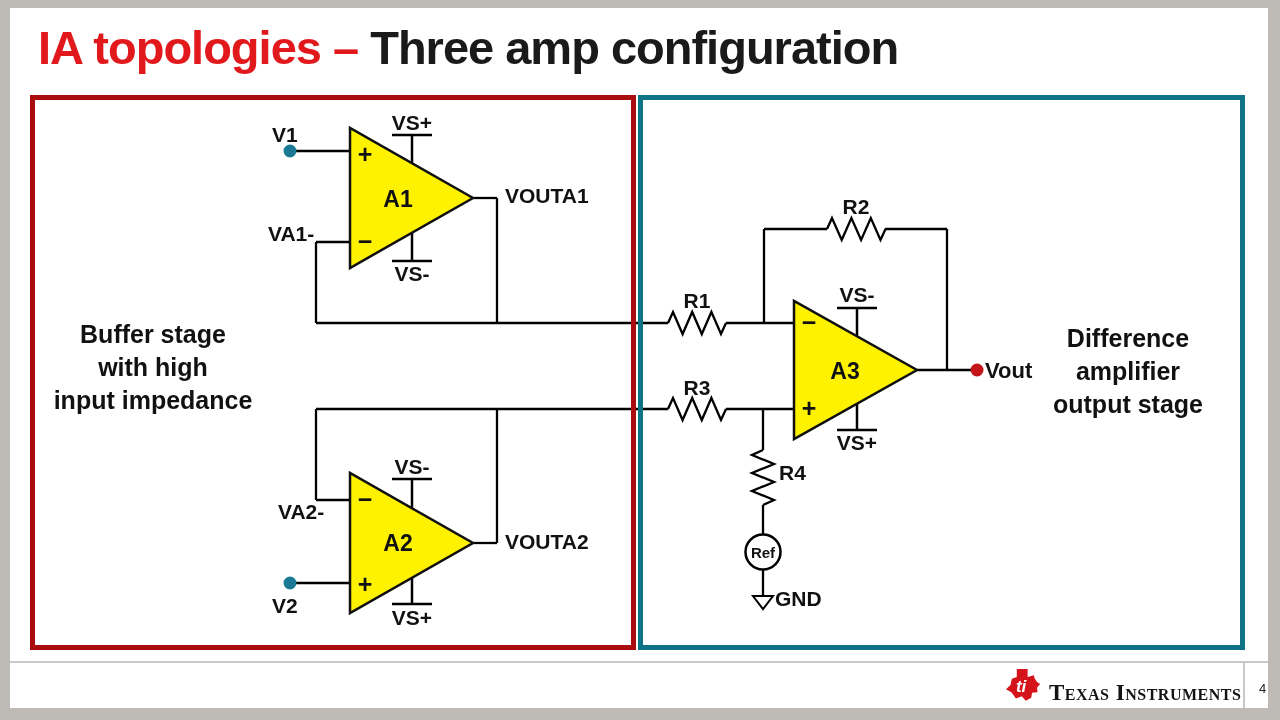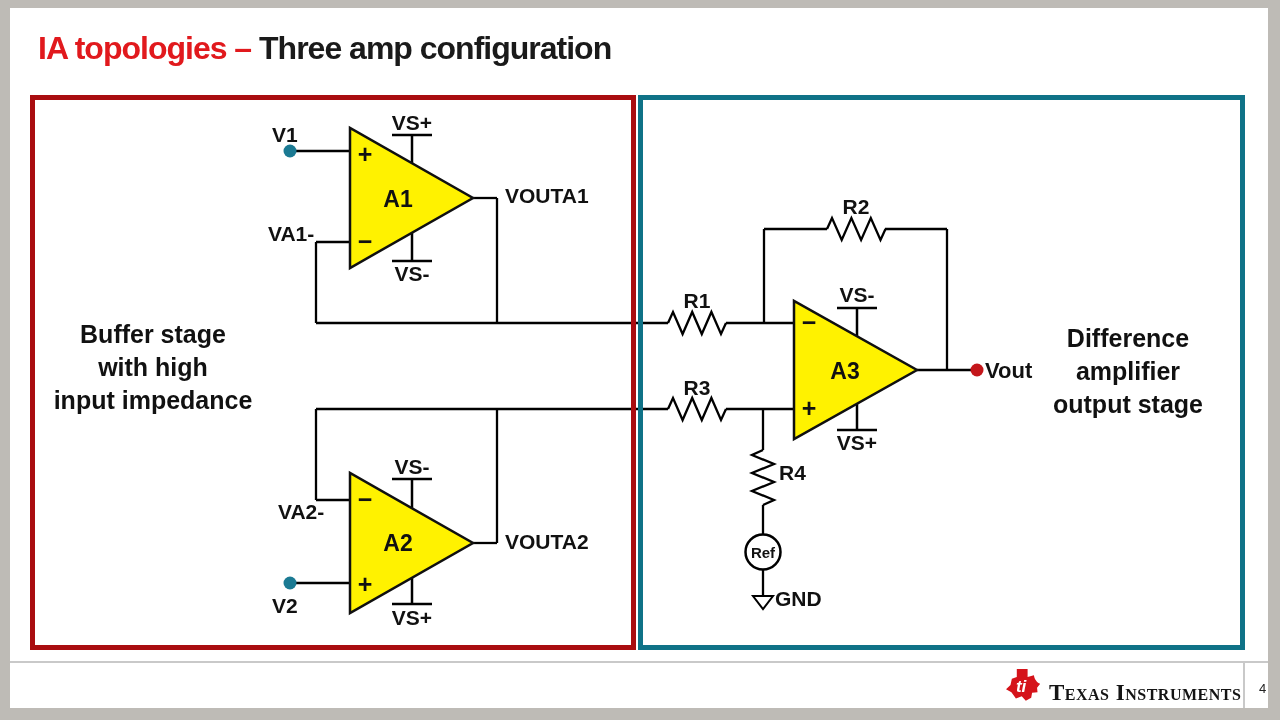--- a/index.html
+++ b/index.html
@@ -8,21 +8,21 @@
     position: relative; width: 1280px; height: 720px;
     background: #BEBBB6; overflow: hidden;
     font-family: "Liberation Sans", sans-serif;
   }
   .slide {
     position: absolute; left: 10px; top: 8px;
     width: 1258px; height: 700px; background: #ffffff;
   }
   .title {
     position: absolute; left: 38px; top: 22px; margin: 0;
-    font-size: 32px; font-weight: bold; letter-spacing: -1px;
+    font-size: 47px; font-weight: bold; letter-spacing: -1px;
     white-space: nowrap; z-index: 3; line-height: 52px;
   }
   .t-red { color: #E1191D; }
   .t-black { color: #1a1a1a; }
   svg.circuit { position: absolute; left: 0; top: 0; z-index: 2; }
   svg.circuit text {
     font-family: "Liberation Sans", sans-serif;
     font-weight: bold; fill: #111111;
   }
   .lbl   { font-size: 21px; }

